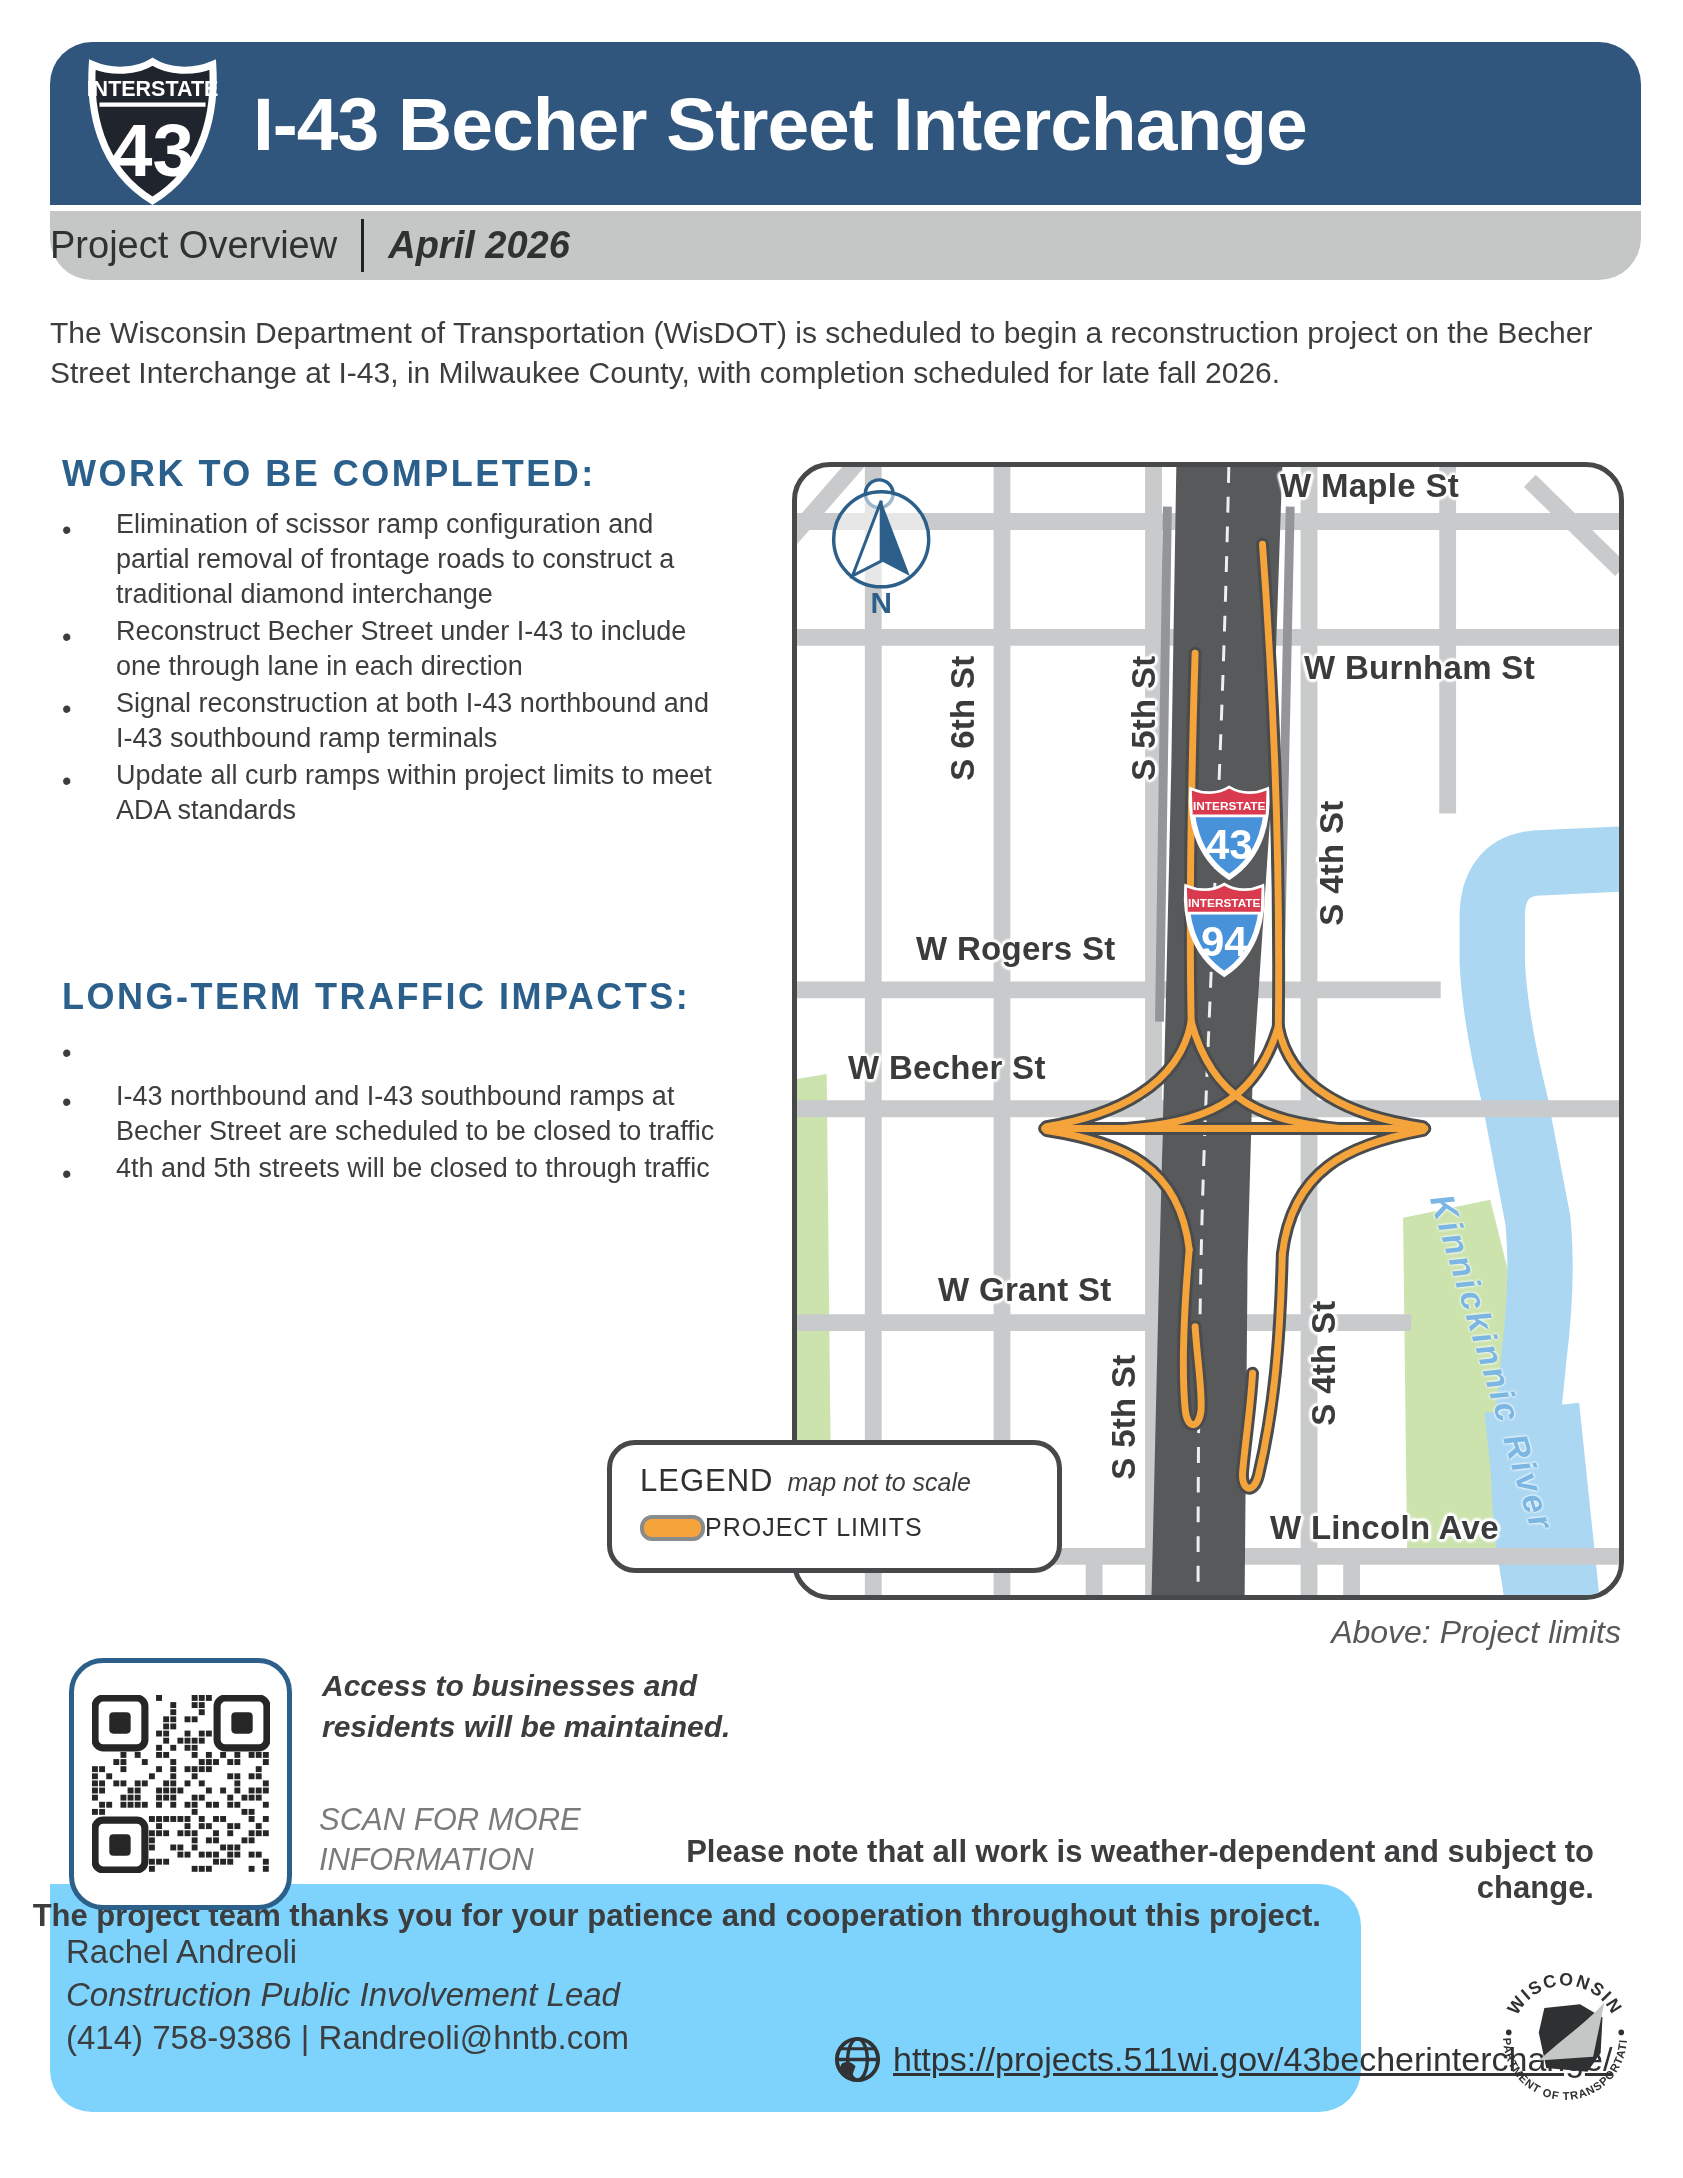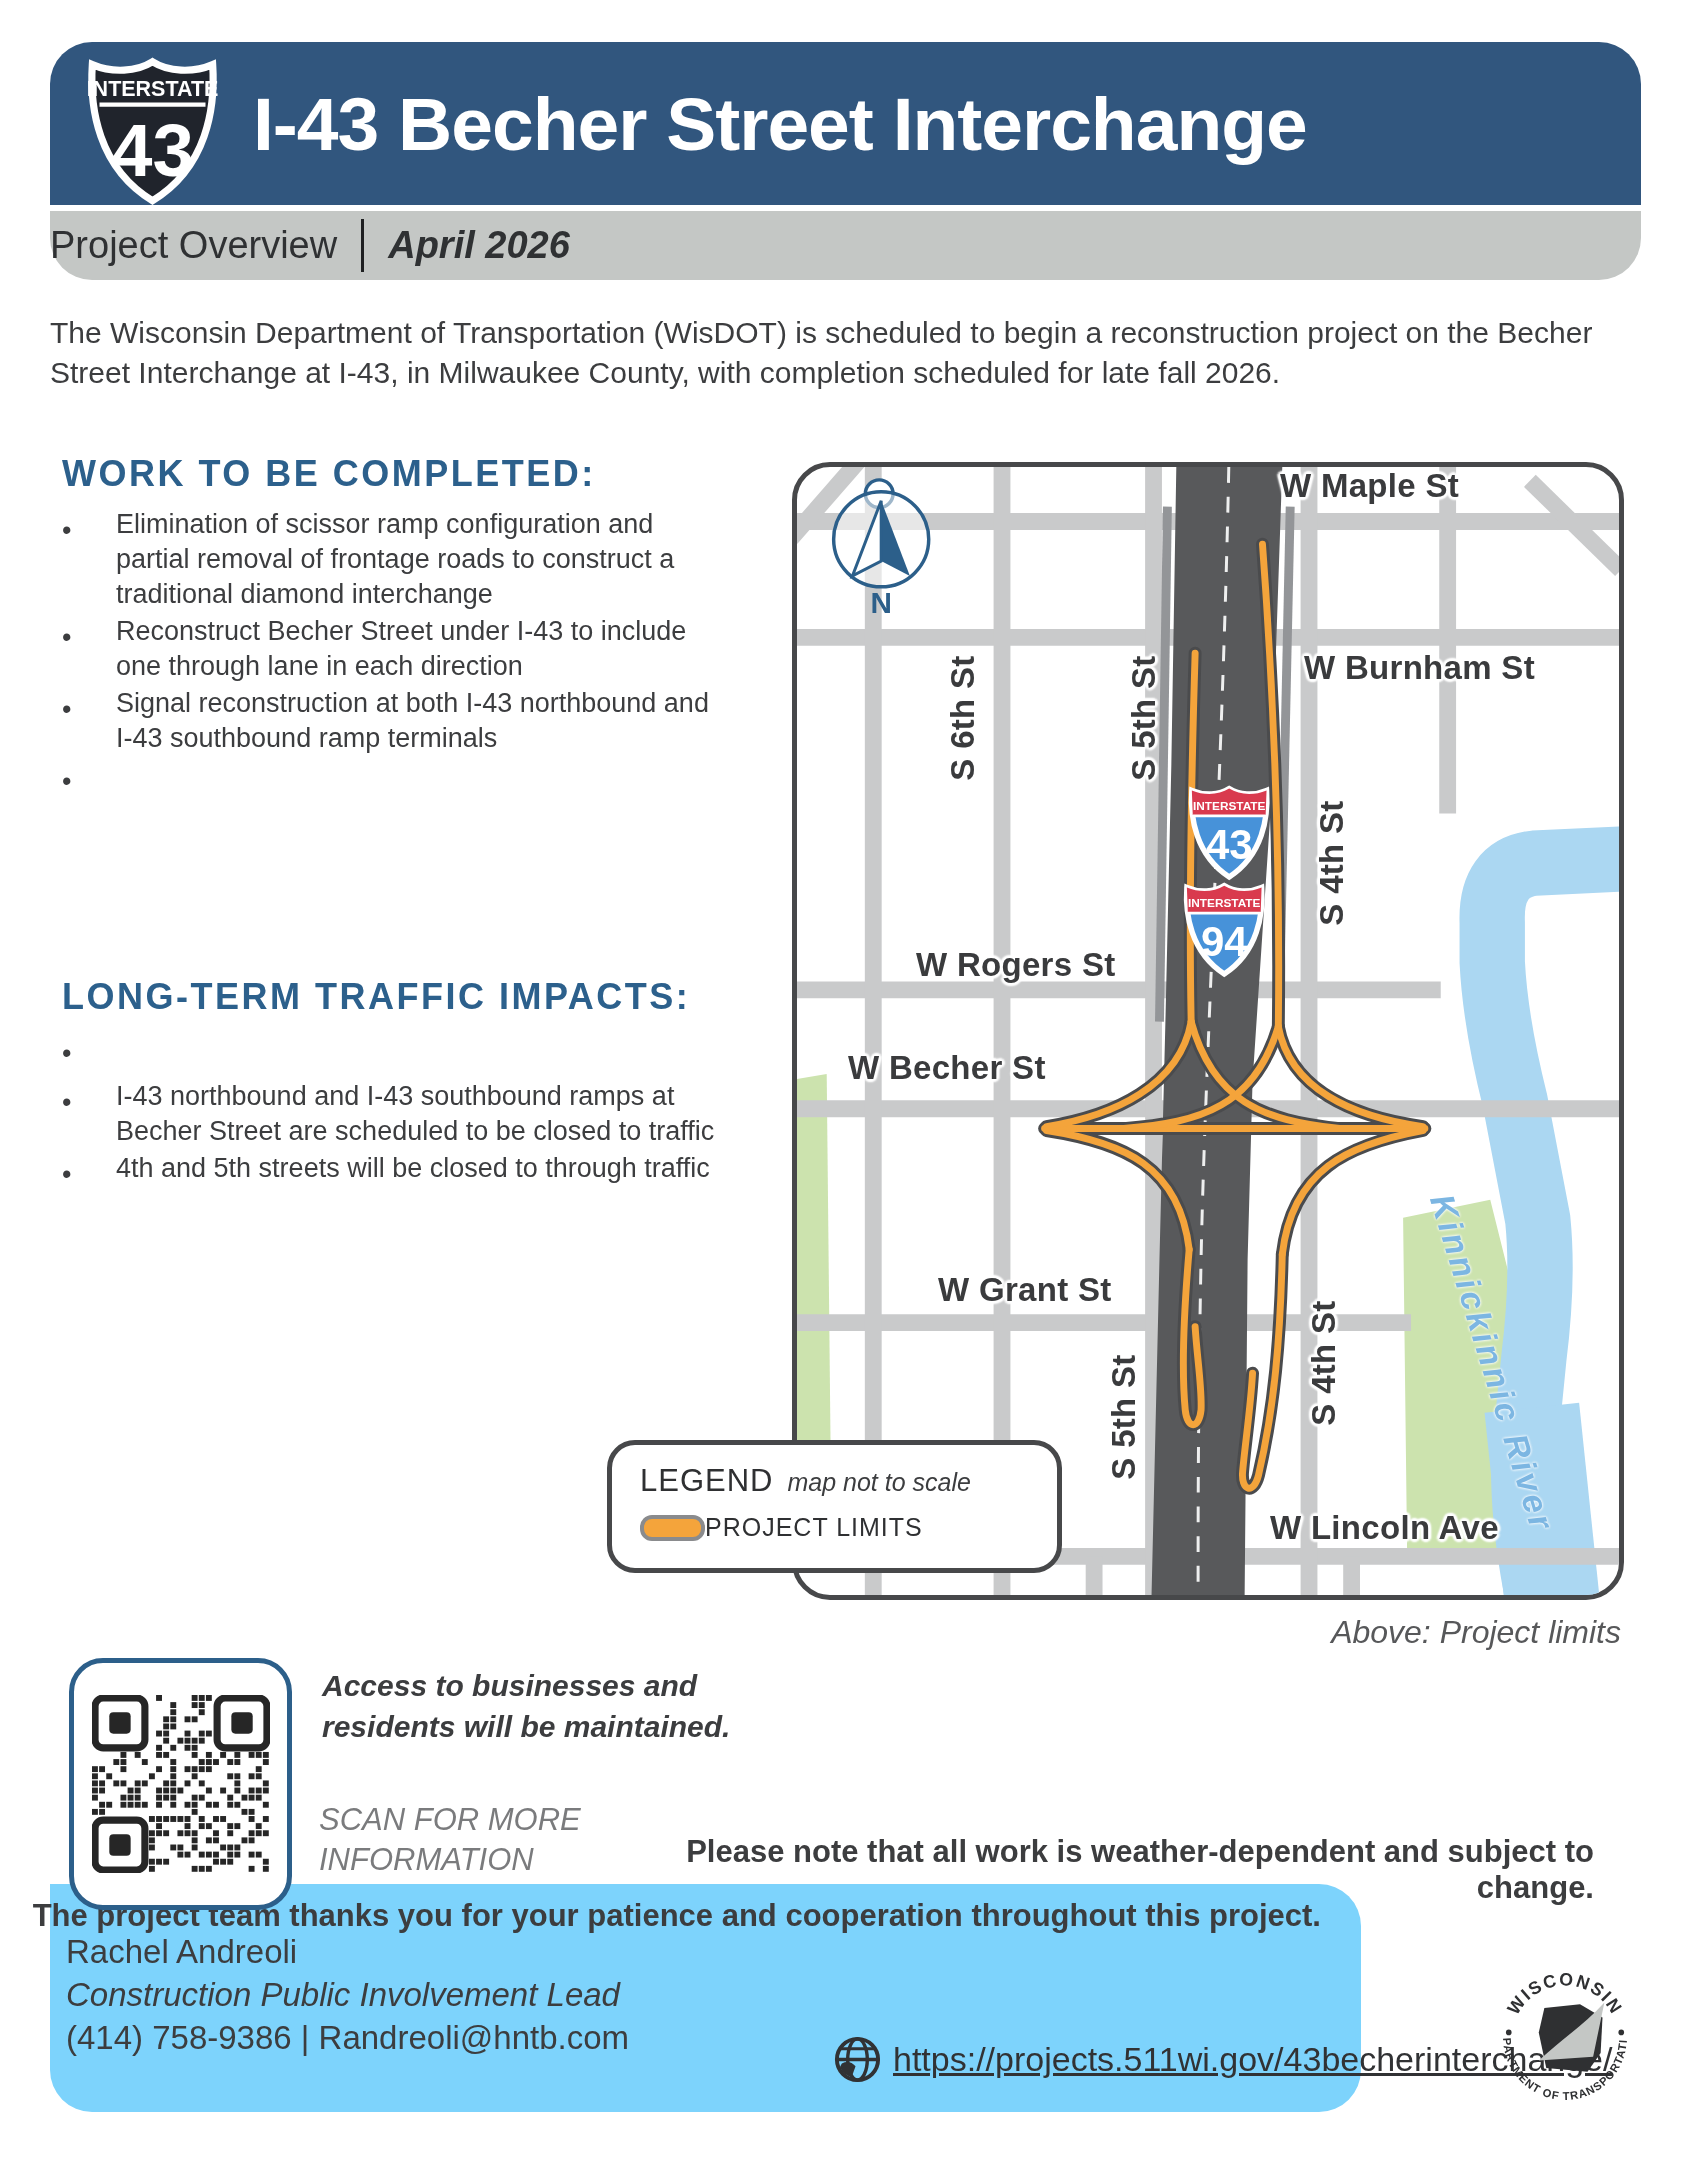--- a/index.html
+++ b/index.html
@@ -106,20 +106,21 @@
     <div class="bitem">
       <span class="dot">•</span>
       <span class="btx">Reconstruct Becher Street under I-43 to include one through lane in each direction</span>
       </div>
     <div class="bitem">
       <span class="dot">•</span>
       <span class="btx">Signal reconstruction at both I-43 northbound and I-43 southbound ramp terminals</span>
       </div>
     <div class="bitem">
       <span class="dot">•</span>
+      <span class="btx">Update all curb ramps within project limits to meet ADA standards</span>
       </div>
   </div>
 
   <div class="sec-head" style="left:62px;top:976px;">LONG-TERM TRAFFIC IMPACTS:</div>
   <div class="blist" style="top:1030px;">
     <div class="bitem">
       <span class="dot">•</span>
       </div>
     <div class="bitem">
       <span class="dot">•</span>
@@ -211,21 +212,21 @@
         <circle cx="83" cy="27" r="14" fill="#fff" stroke="#2c5f8a" stroke-width="3.5"></circle>
         <circle cx="85" cy="73" r="48" fill="#ffffff" fill-opacity="0.55" stroke="#2c5f8a" stroke-width="3.5"></circle>
         <path d="M85,34 L114,110 L85,95 Z" fill="#2c5f8a"></path>
         <path d="M85,34 L56,110 L85,95 Z" fill="#fff" stroke="#2c5f8a" stroke-width="3"></path>
         <text x="85" y="147" font-size="30" font-weight="700" fill="#2c5f8a" text-anchor="middle">N</text>
       </g>
     </svg>
 
     <span class="mlabel" style="left:483px;top:0px;">W Maple St</span>
     <span class="mlabel" style="left:507px;top:182px;">W Burnham St</span>
-    <span class="mlabel" style="left:119px;top:479px;">W Rogers St</span>
+    <span class="mlabel" style="left:119px;top:463px;">W Rogers St</span>
     <span class="mlabel" style="left:51px;top:582px;">W Becher St</span>
     <span class="mlabel" style="left:141px;top:804px;">W Grant St</span>
     <span class="mlabel" style="left:473px;top:1042px;">W Lincoln Ave</span>
     <span class="mlabel vcenter" style="left:166px;top:251px;">S 6th St</span>
     <span class="mlabel vcenter" style="left:347px;top:251px;">S 5th St</span>
     <span class="mlabel vcenter" style="left:535px;top:396px;">S 4th St</span>
     <span class="mlabel vcenter" style="left:327px;top:950px;">S 5th St</span>
     <span class="mlabel vcenter" style="left:527px;top:896px;">S 4th St</span>
     <span class="river-label" style="left:695px;top:896px;">Kinnickinnic River</span>
   </div>

